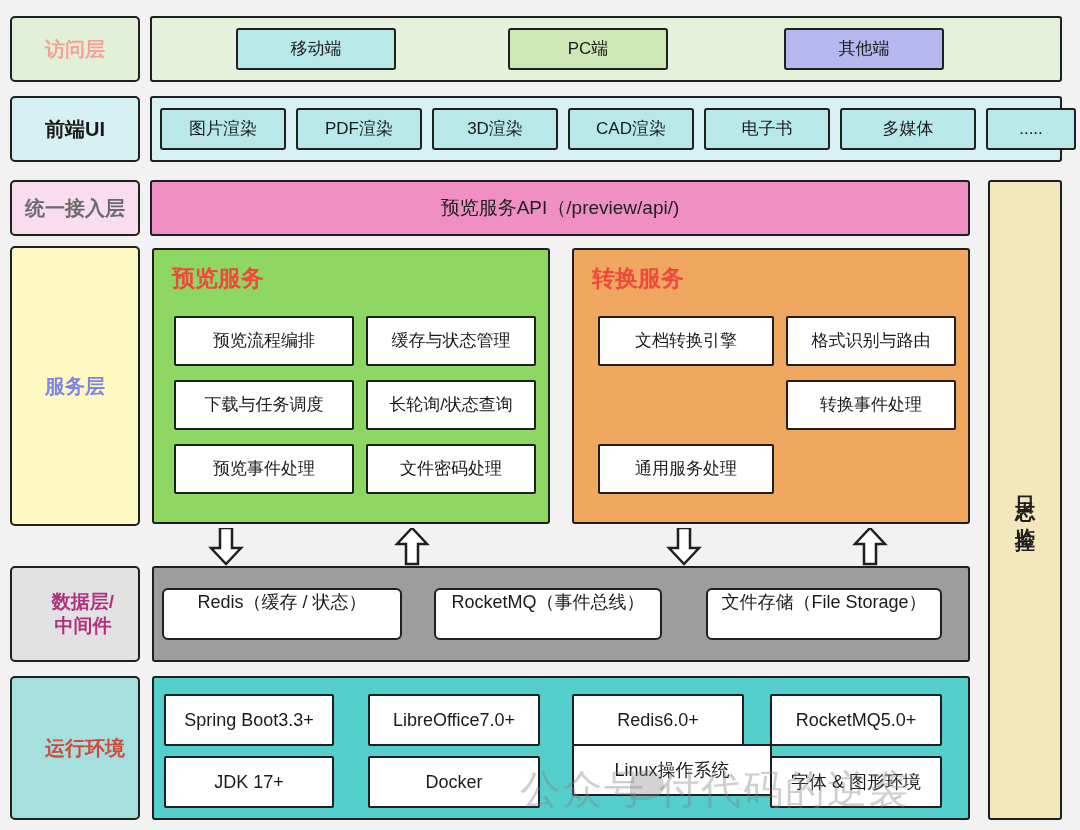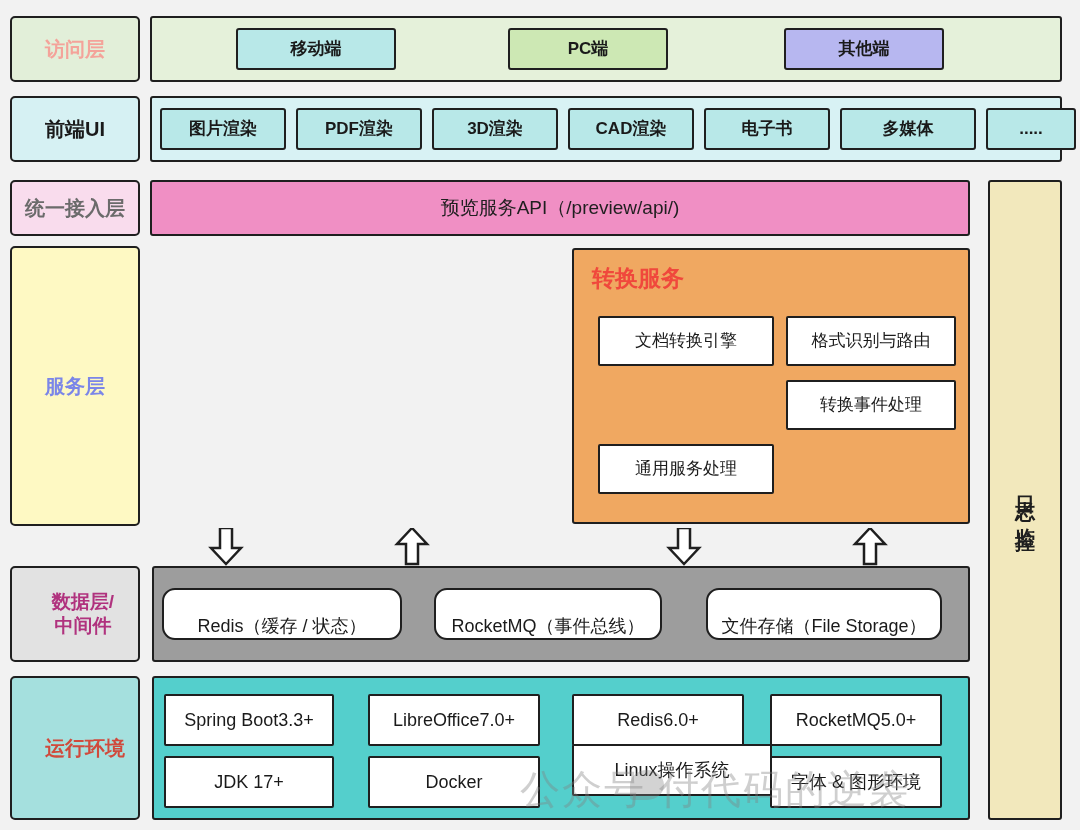--- a/index.html
+++ b/index.html
@@ -30,21 +30,21 @@
   #lbl-gateway  { background:#f9dced; color:#6b6b6b; }
   #lbl-service  { background:#fef9c3; color:#7b86e8;text-align:right; }
   #lbl-data     { background:#e2e2e2; color:#b0327e; font-size:19px; }
   #lbl-runtime  { background:#a5e0de; color:#d04a3c; }
 
   
   #band-access   { background:#e5f1da; }
   #band-frontend { background:#d8f2f4; }
 
   
-  .chip { font-size: 17px; color:#1a1a1a; border-width:2.5px;font-weight:bold; }
+  .chip { font-size: 17px; color:#1a1a1a; border-width:2.5px; }
   .chip-cyan   { background:#b8e8e8; }
   .chip-green  { background:#cde8b4; }
   .chip-purple { background:#b7b7f0; }
 
   
   #api-bar {
     background:#f08fc4; color:#1f1f1f; font-size:19px;
     justify-content:center;
   }
 
@@ -59,22 +59,22 @@
   .svc-cell {
     position:absolute; background:#ffffff; color:#1a1a1a;
     font-size:17px; border:2.5px solid #1f1f1f; border-radius:2px;
     display:flex; align-items:center; justify-content:center;
   }
 
   
   #band-data { background:#9d9d9d; }
   .data-cell {
     position:absolute; background:#ffffff; color:#1a1a1a;
-    font-size:18px; border:2.5px solid #1f1f1f; border-radius:13px;
-    display:flex; align-items:flex-end; justify-content:center;
+    font-size:18px; border:2.5px solid #1f1f1f; border-radius:6px;
+    display:flex; align-items:flex-start; justify-content:center;
   }
 
   
   #band-runtime { background:#54cfcc; }
   .rt-cell {
     position:absolute; background:#ffffff; color:#1a1a1a;
     font-size:18px; border:2.5px solid #1f1f1f; border-radius:2px;
     display:flex; align-items:center; justify-content:center;
   }
 
@@ -170,20 +170,44 @@
   </div>
 
   <div class="bx" id="api-bar" style="left:150px; top:180px; width:820px; height:56px;">
     <span>预览服务API（/preview/api/)</span>
   </div>
 
   <div class="bx" id="log-col" style="left:988px; top:180px; width:74px; height:640px;">
     <span>日志／监控</span>
   </div>
 
+  <div class="bx svc-panel" id="svc-preview" style="left:152px; top:248px; width:398px; height:276px;">
+    <div class="svc-title">预览服务</div>
+
+    <div class="svc-cell" style="left:20px; top:66px; width:180px; height:50px;">
+      <span>预览流程编排</span>
+    </div>
+    <div class="svc-cell" style="left:212px; top:66px; width:170px; height:50px;">
+      <span>缓存与状态管理</span>
+    </div>
+
+    <div class="svc-cell" style="left:20px; top:130px; width:180px; height:50px;">
+      <span>下载与任务调度</span>
+    </div>
+    <div class="svc-cell" style="left:212px; top:130px; width:170px; height:50px;">
+      <span>长轮询/状态查询</span>
+    </div>
+
+    <div class="svc-cell" style="left:20px; top:194px; width:180px; height:50px;">
+      <span>预览事件处理</span>
+    </div>
+    <div class="svc-cell" style="left:212px; top:194px; width:170px; height:50px;">
+      <span>文件密码处理</span>
+    </div>
+  </div>
 
   <div class="bx svc-panel" id="svc-convert" style="left:572px; top:248px; width:398px; height:276px;">
     <div class="svc-title">转换服务</div>
 
     <div class="svc-cell" style="left:24px; top:66px; width:176px; height:50px;">
       <span>文档转换引擎</span>
     </div>
     <div class="svc-cell" style="left:212px; top:66px; width:170px; height:50px;">
       <span>格式识别与路由</span>
     </div>

